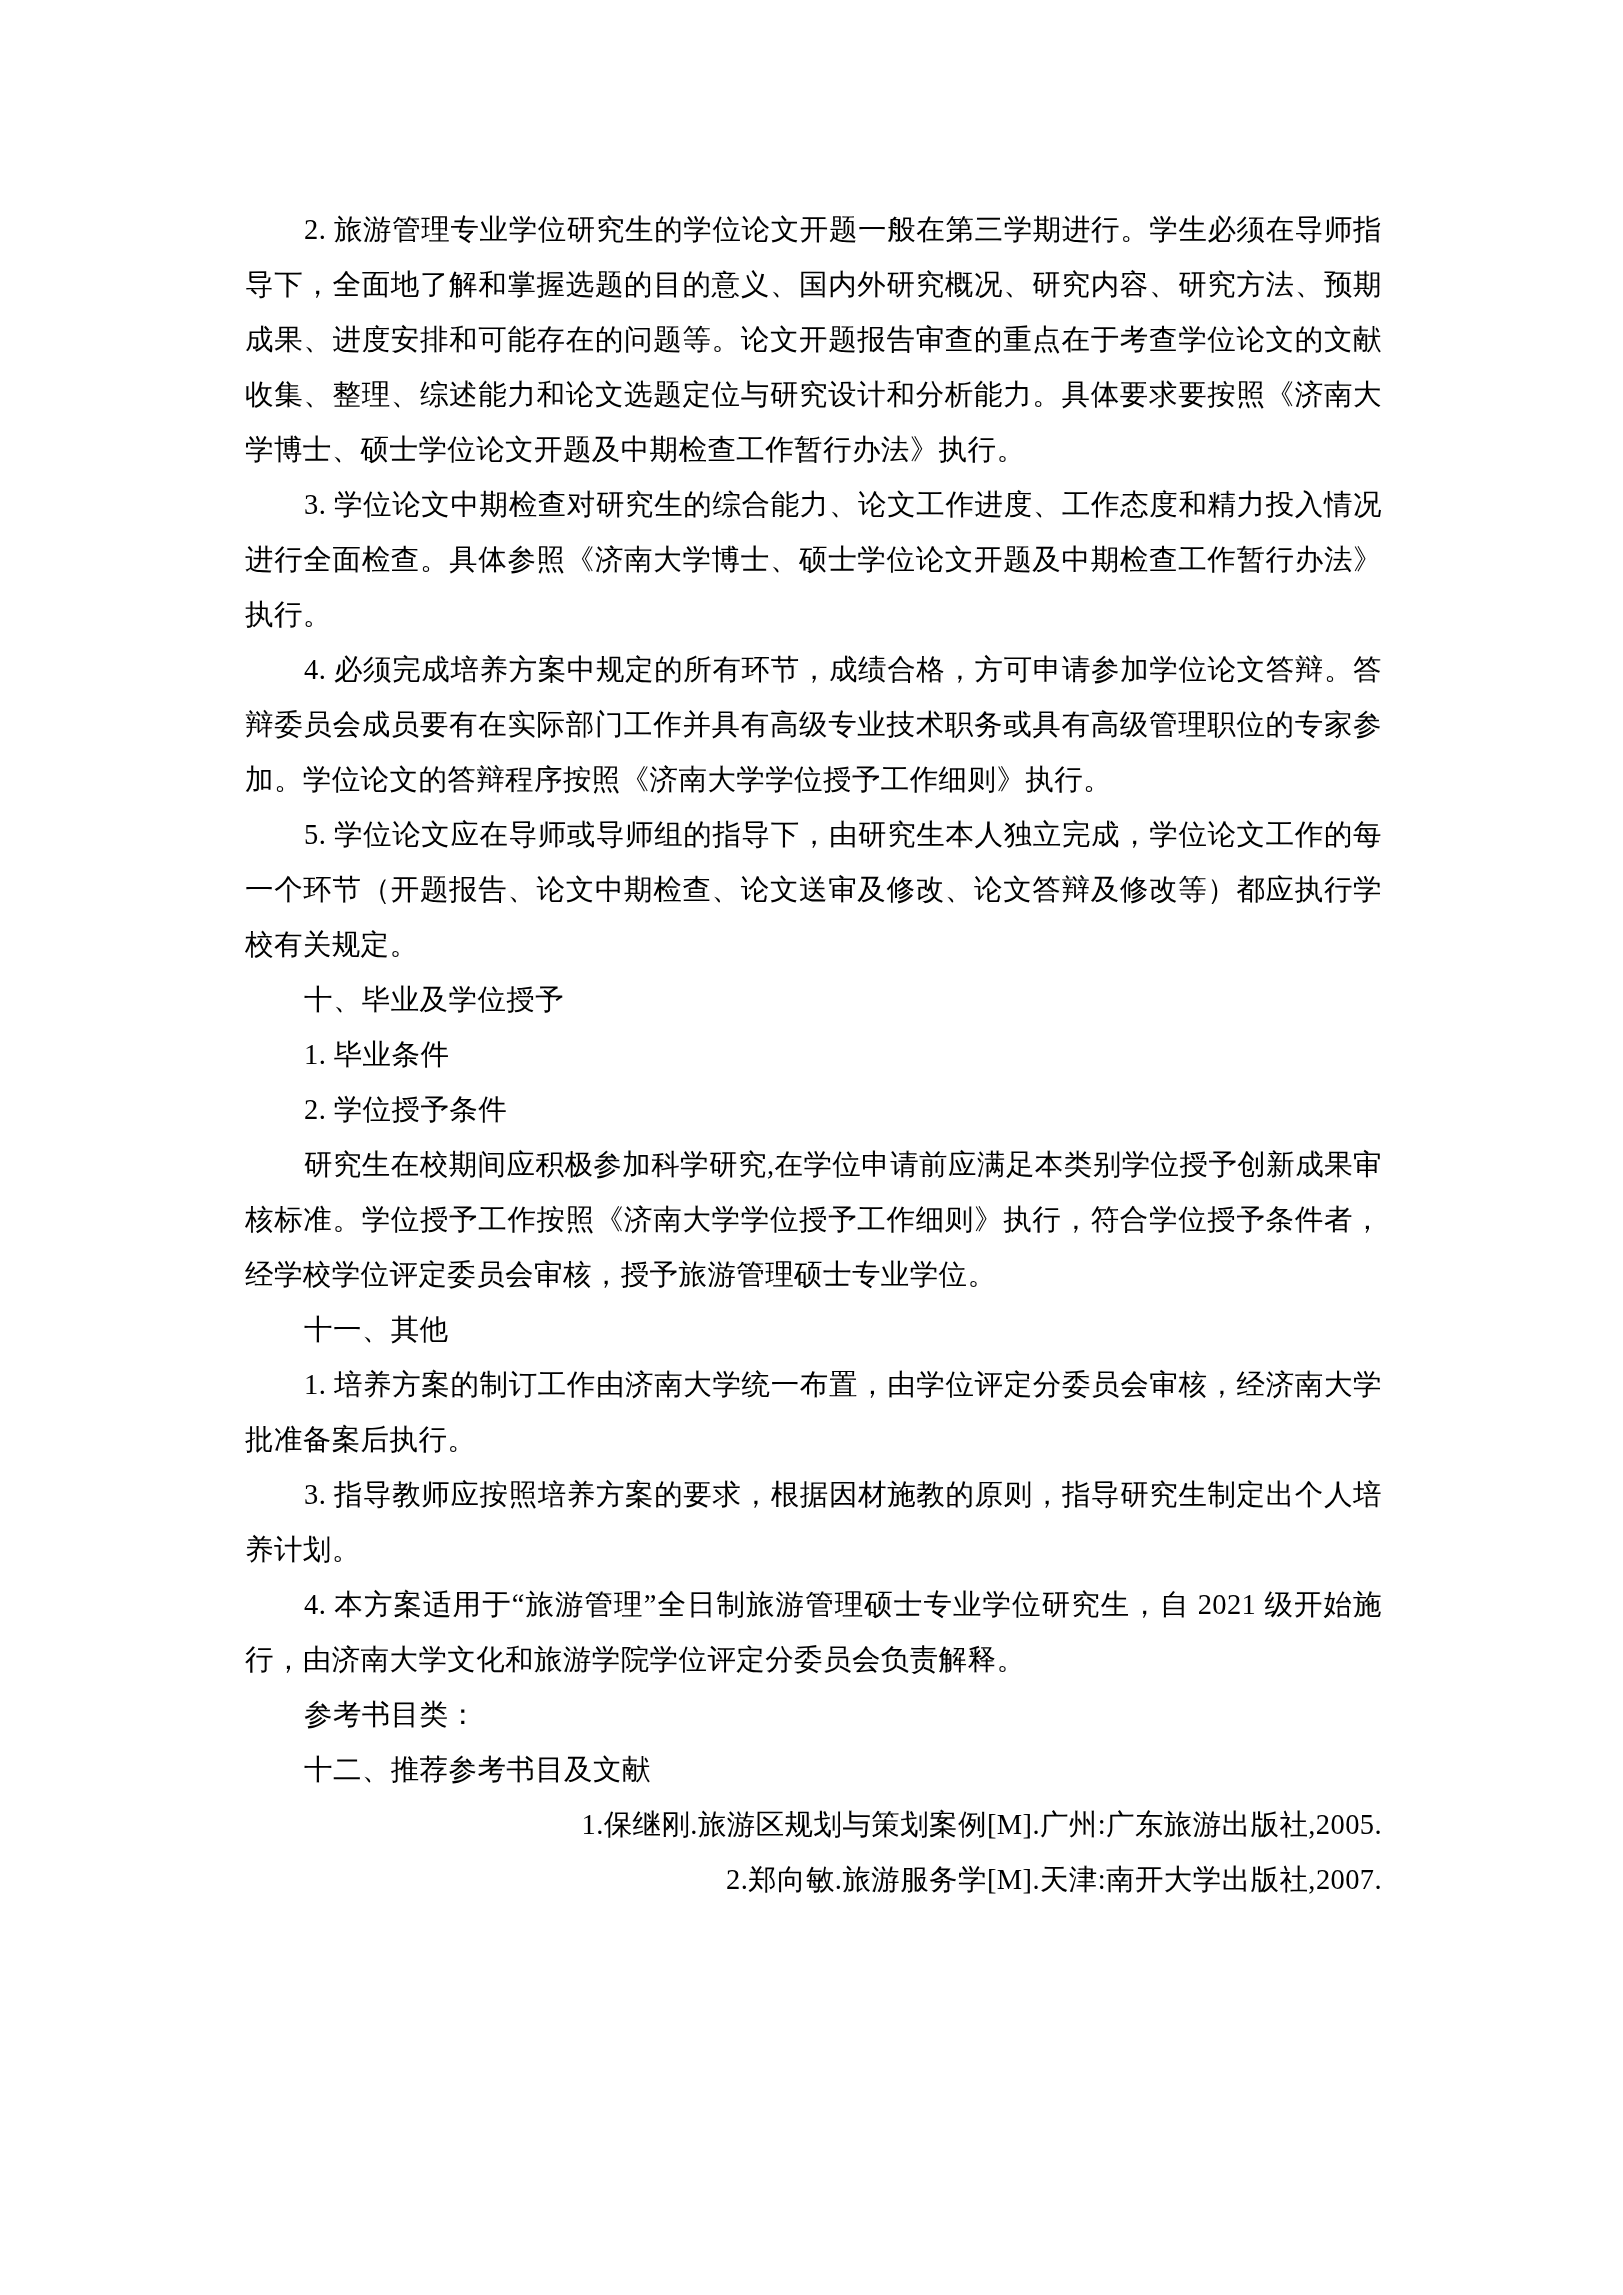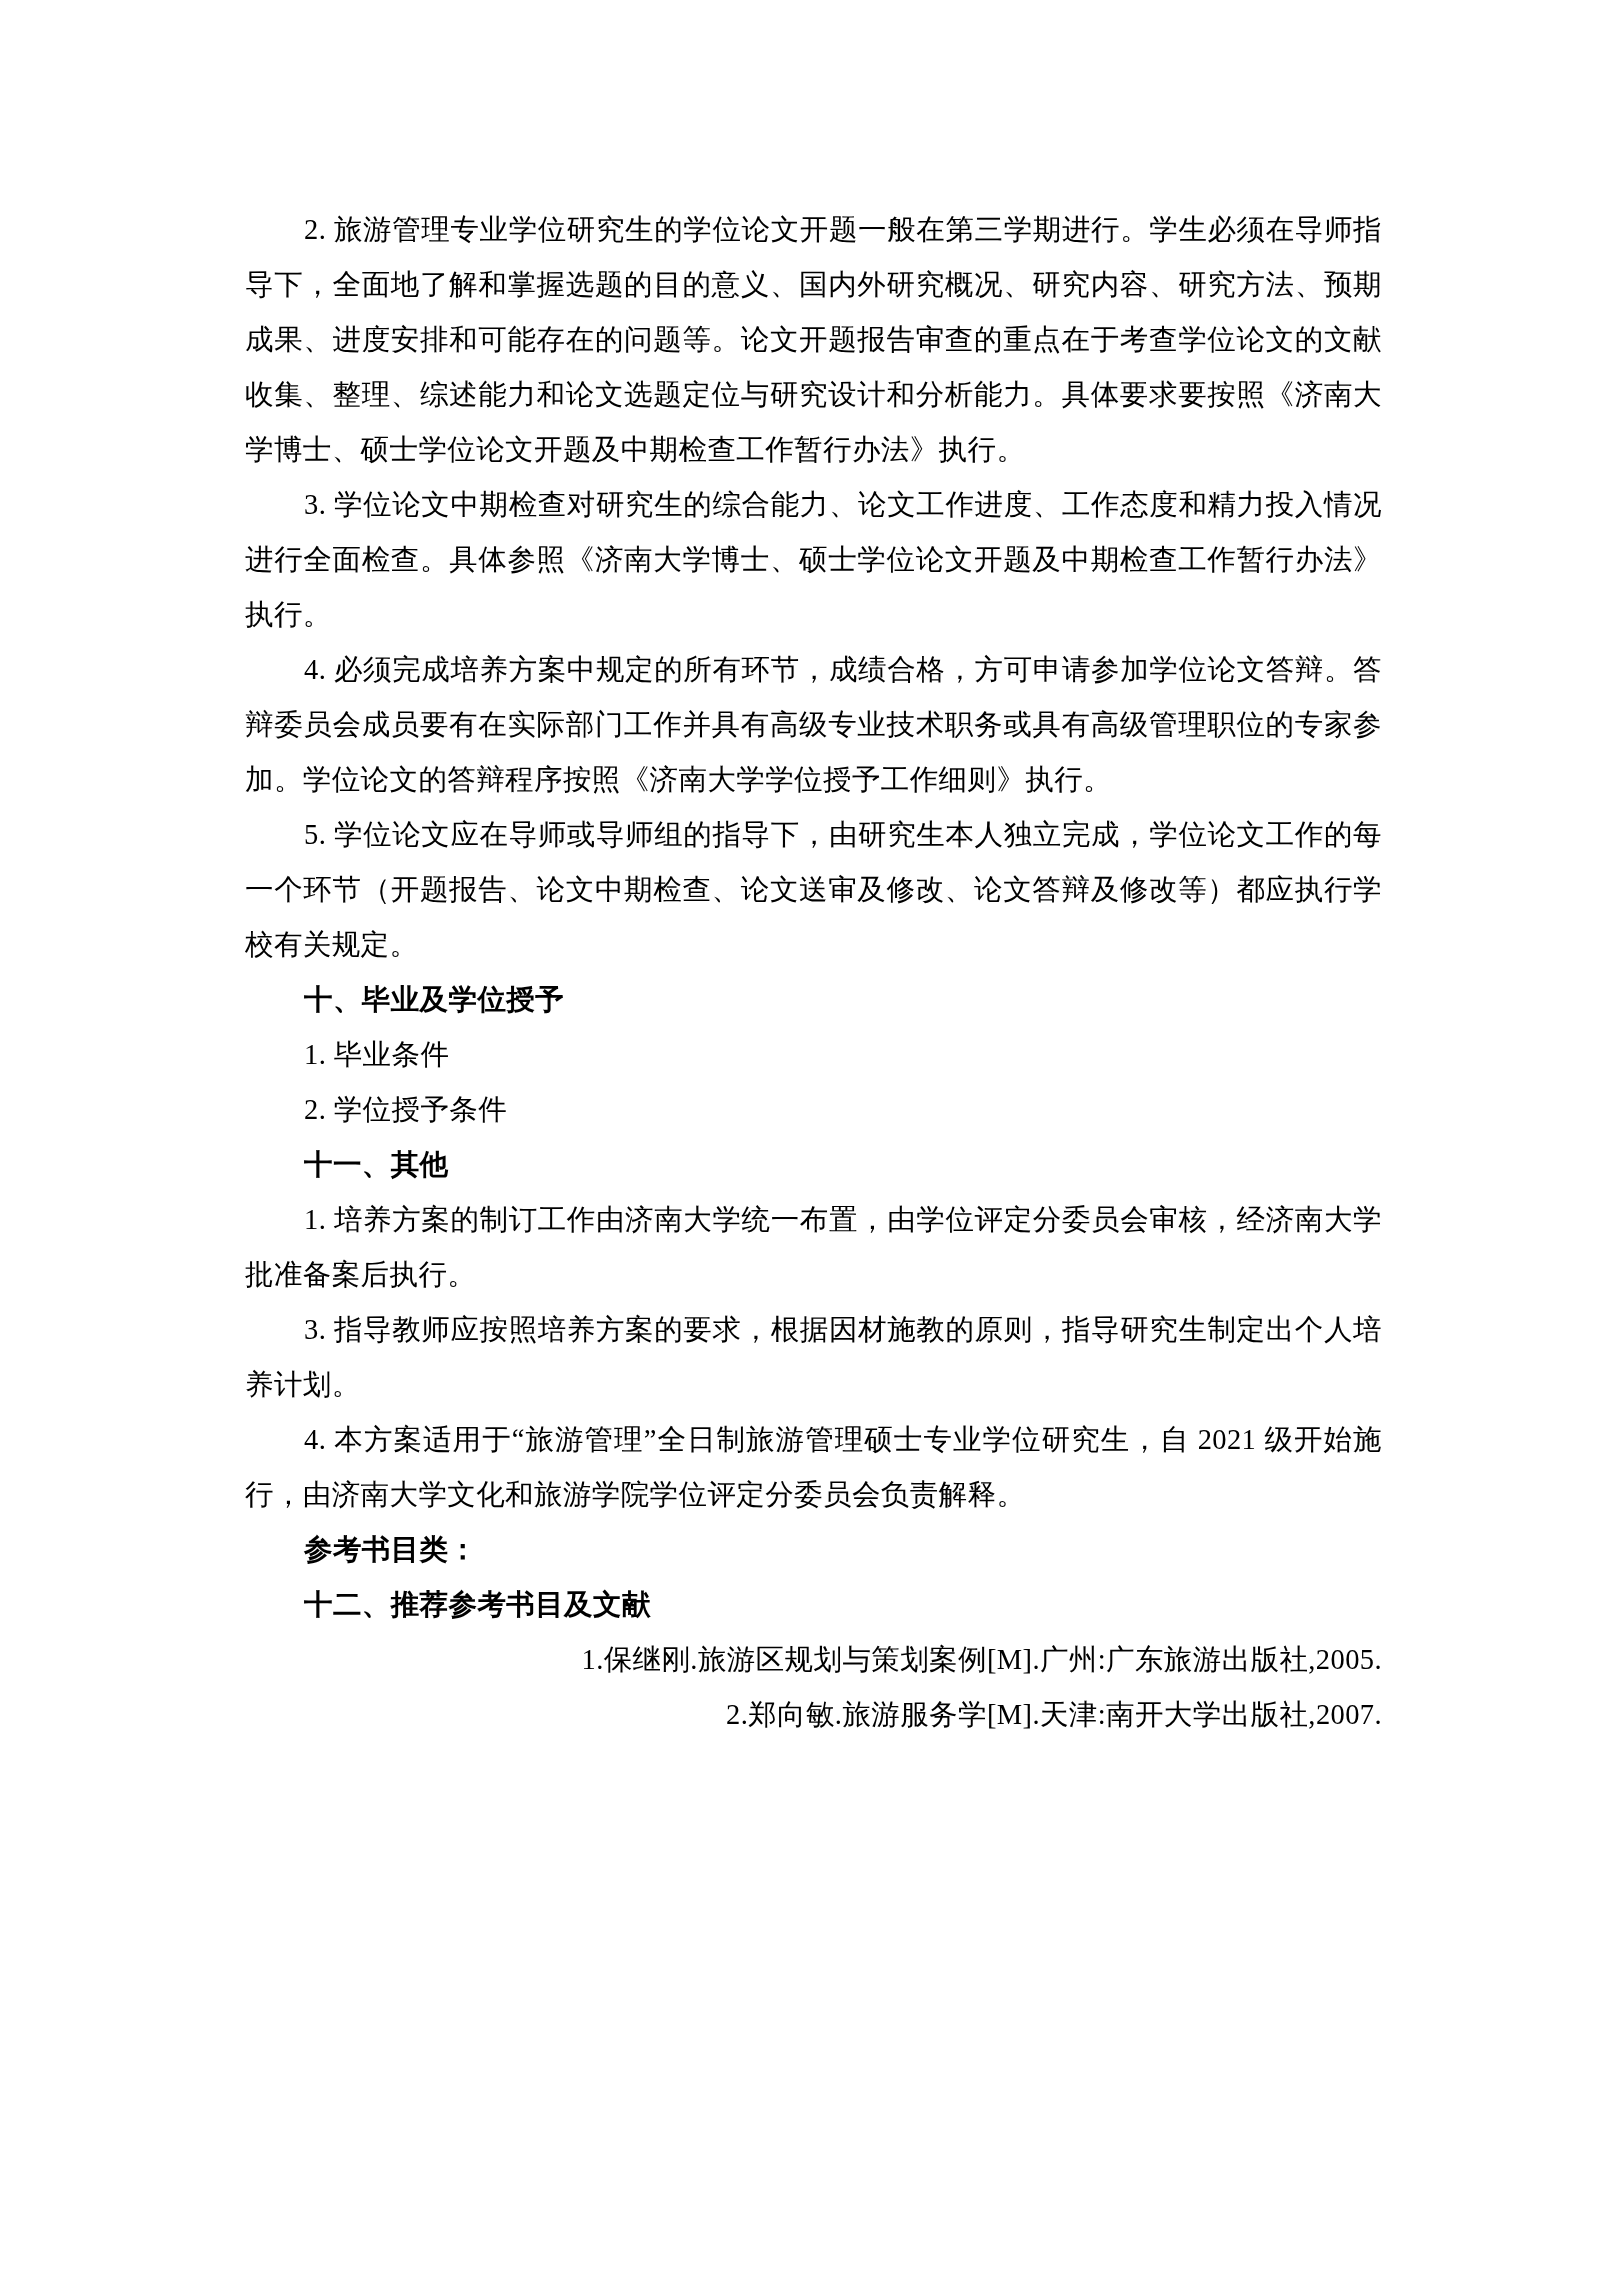--- a/index.html
+++ b/index.html
@@ -26,38 +26,39 @@
     text-align: justify;
     text-justify: inter-ideograph;
     letter-spacing: 0.4px;
   }
   .para {
     margin: 0;
     padding: 0;
     text-indent: 59px; 
   }
   .heading {
-    font-weight: bold;
+    font-weight: normal;
   }
   .ref {
     text-align: right;
   }
 </style>
 </head>
 <body>
 
 <div class="page">
   <div class="content">
     <p class="para">2. 旅游管理专业学位研究生的学位论文开题一般在第三学期进行。学生必须在导师指导下，全面地了解和掌握选题的目的意义、国内外研究概况、研究内容、研究方法、预期成果、进度安排和可能存在的问题等。论文开题报告审查的重点在于考查学位论文的文献收集、整理、综述能力和论文选题定位与研究设计和分析能力。具体要求要按照《济南大学博士、硕士学位论文开题及中期检查工作暂行办法》执行。</p>
     <p class="para">3. 学位论文中期检查对研究生的综合能力、论文工作进度、工作态度和精力投入情况进行全面检查。具体参照《济南大学博士、硕士学位论文开题及中期检查工作暂行办法》执行。</p>
     <p class="para">4. 必须完成培养方案中规定的所有环节，成绩合格，方可申请参加学位论文答辩。答辩委员会成员要有在实际部门工作并具有高级专业技术职务或具有高级管理职位的专家参加。学位论文的答辩程序按照《济南大学学位授予工作细则》执行。</p>
     <p class="para">5. 学位论文应在导师或导师组的指导下，由研究生本人独立完成，学位论文工作的每一个环节（开题报告、论文中期检查、论文送审及修改、论文答辩及修改等）都应执行学校有关规定。</p>
     <p class="para heading">十、毕业及学位授予</p>
     <p class="para">1. 毕业条件</p>
     <p class="para">2. 学位授予条件</p>
+    <p class="para">研究生在校期间应积极参加科学研究,在学位申请前应满足本类别学位授予创新成果审核标准。学位授予工作按照《济南大学学位授予工作细则》执行，符合学位授予条件者，经学校学位评定委员会审核，授予旅游管理硕士专业学位。</p>
     <p class="para heading">十一、其他</p>
     <p class="para">1. 培养方案的制订工作由济南大学统一布置，由学位评定分委员会审核，经济南大学批准备案后执行。</p>
     <p class="para">3. 指导教师应按照培养方案的要求，根据因材施教的原则，指导研究生制定出个人培养计划。</p>
     <p class="para">4. 本方案适用于“旅游管理”全日制旅游管理硕士专业学位研究生，自 2021 级开始施行，由济南大学文化和旅游学院学位评定分委员会负责解释。</p>
     <p class="para heading">参考书目类：</p>
     <p class="para heading">十二、推荐参考书目及文献</p>
     <p class="para ref">1.保继刚.旅游区规划与策划案例[M].广州:广东旅游出版社,2005.</p>
     <p class="para ref">2.郑向敏.旅游服务学[M].天津:南开大学出版社,2007.</p>
   </div>
 </div>

